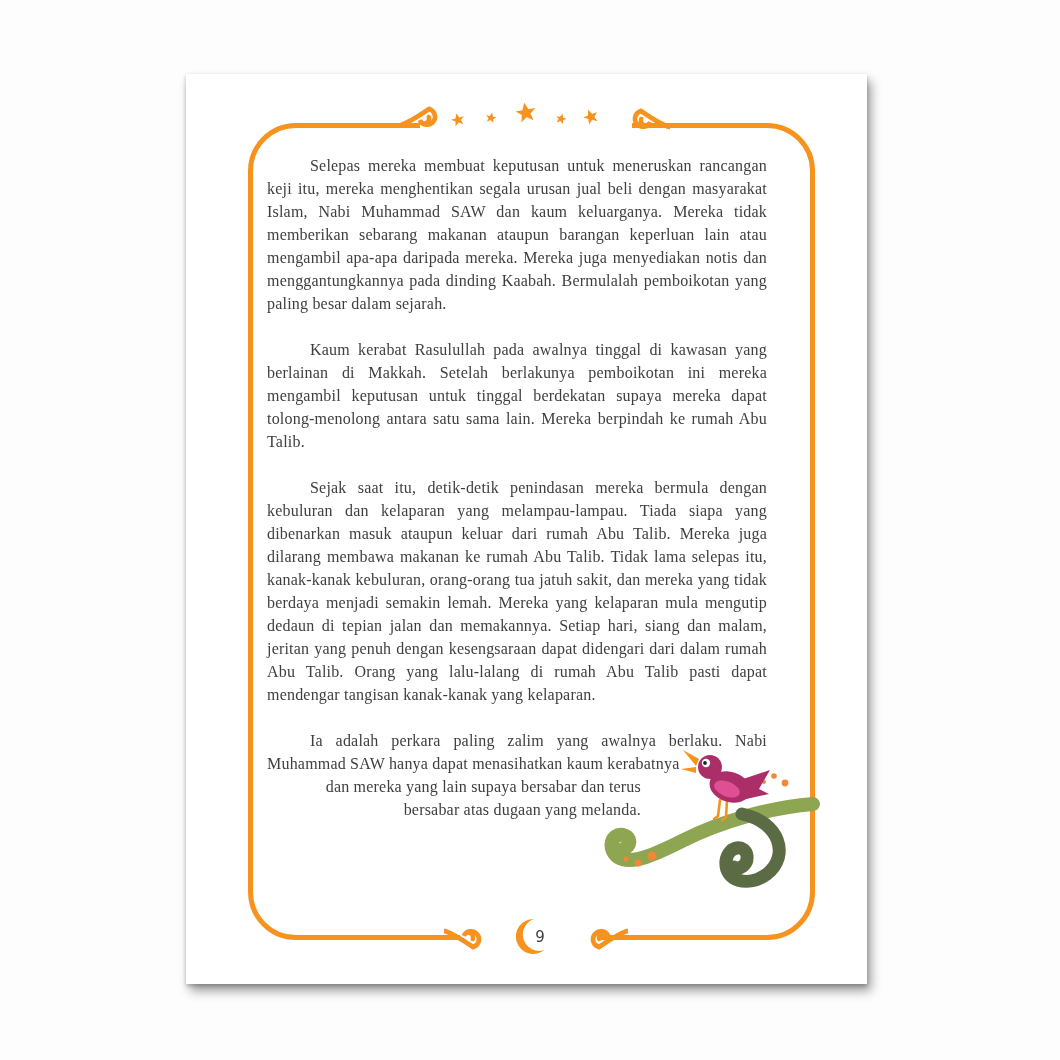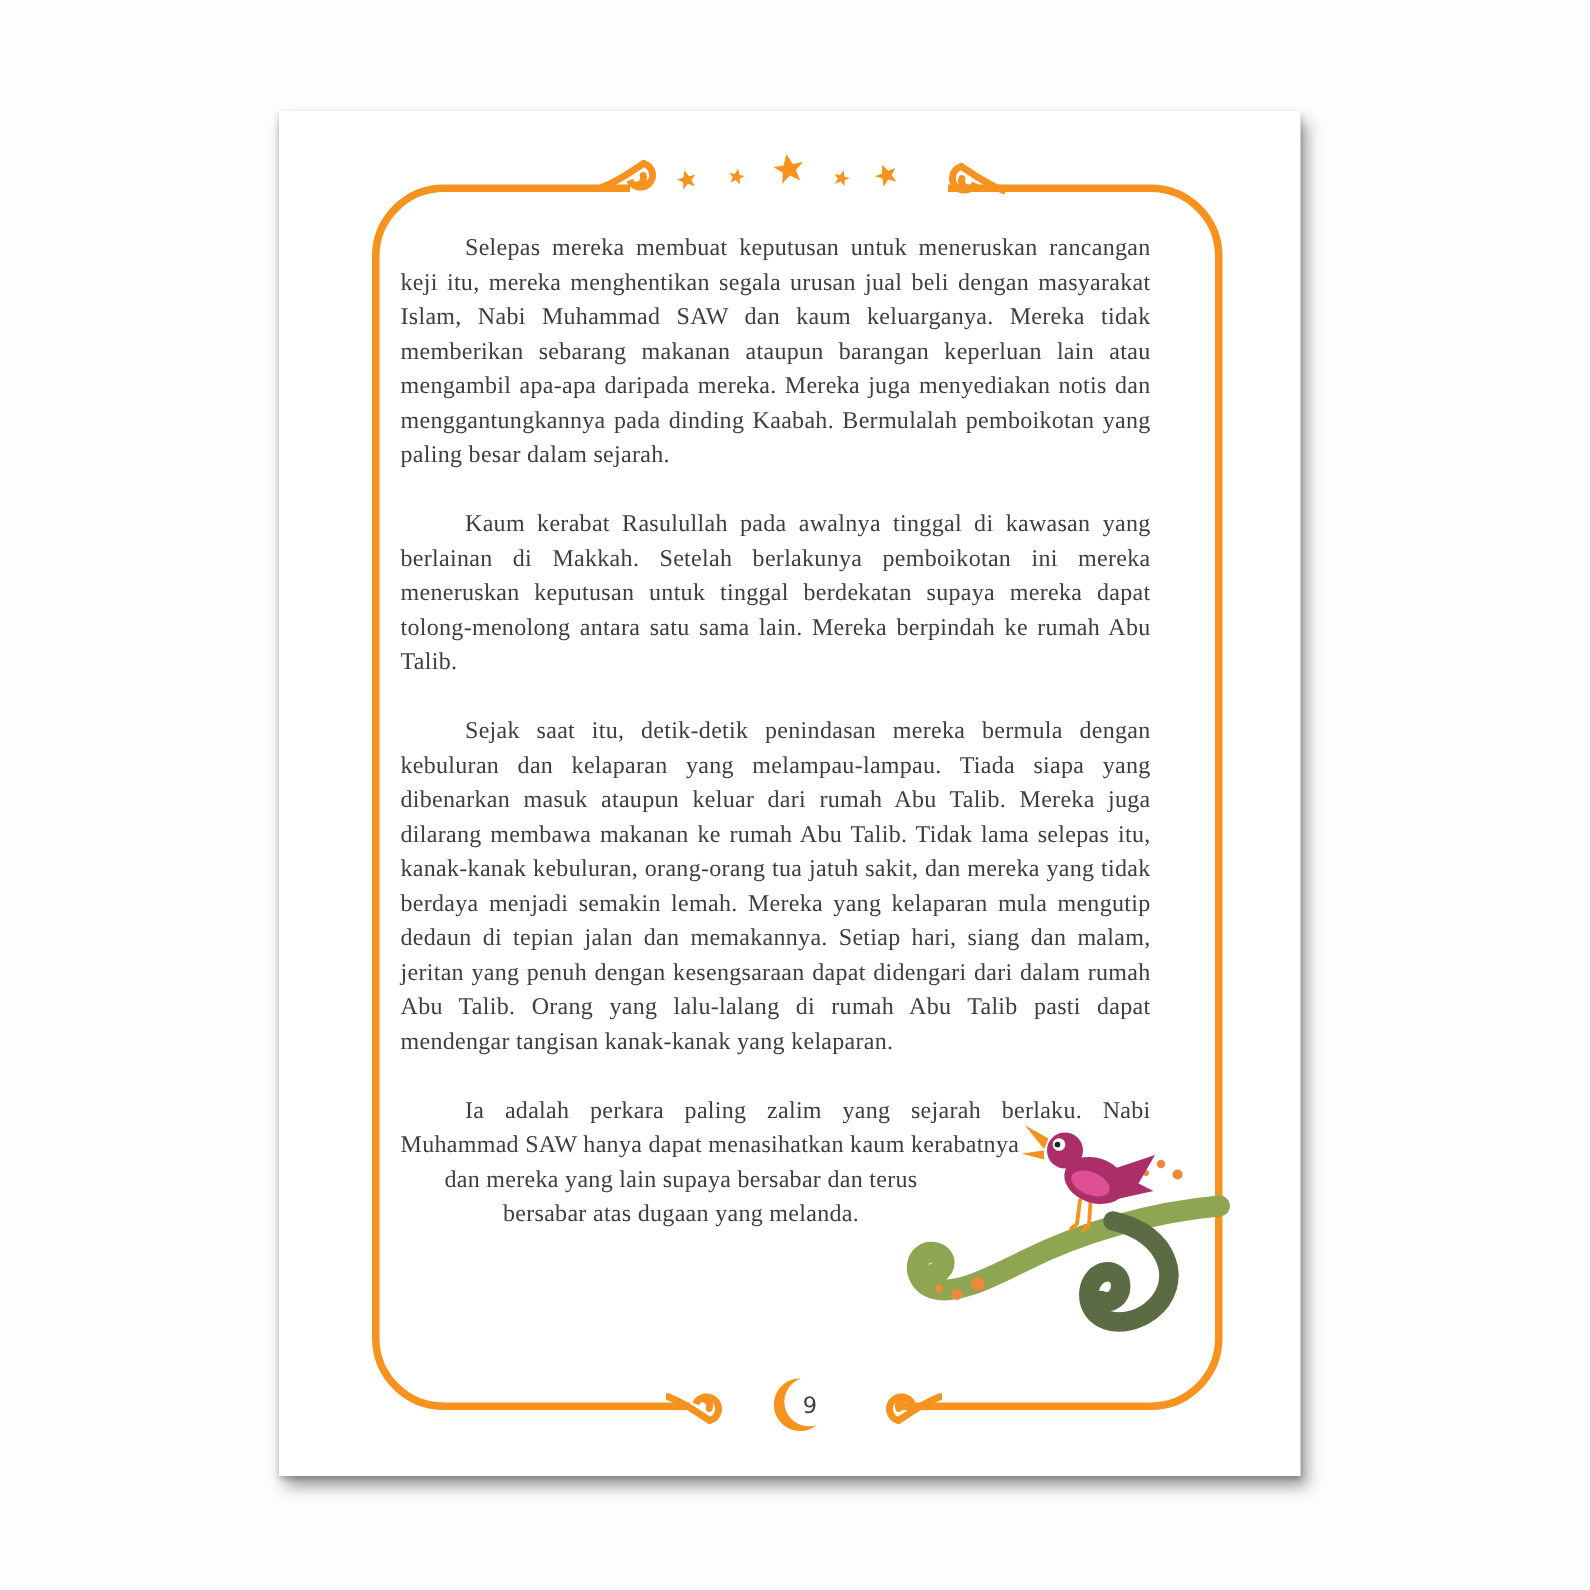--- a/index.html
+++ b/index.html
@@ -54,21 +54,21 @@
     color:var(--text);
     font-size:16px;line-height:23px;letter-spacing:.2px;
   }
   .para{
     text-align:justify;
     margin-bottom:23px;
     font-family:Liberation Serif, serif;
   }
   .para.indent{text-indent:43px;}
   .para.tight{margin-bottom:0;}
-  .para.narrow{width:374px;text-align:center;margin-bottom:0;}
+  .para.narrow{width:374px;text-align:right;margin-bottom:0;}
 
   .page-number{
     position:absolute;left:344px;top:854px;width:20px;
     color:var(--text);font-size:15px;text-align:center;
   }
 </style>
 </head>
 <body>
 
 <div class="stage">
@@ -132,20 +132,20 @@
       <polygon class="fill-body" points="148,38 178,28 167,47 177,52 150,58"></polygon>
 
       <ellipse class="fill-wing" cx="135" cy="47" rx="13.5" ry="7.5" transform="rotate(22 135 47)"></ellipse>
 
       <circle cx="114" cy="21" r="4.2" fill="#FFFFFF"></circle>
       <circle cx="113" cy="21" r="1.9" fill="#222222"></circle>
     </svg>
 
     <div class="text-block">
       <p class="para indent">Selepas mereka membuat keputusan untuk meneruskan rancangan keji itu, mereka menghentikan segala urusan jual beli dengan masyarakat Islam, Nabi Muhammad SAW dan kaum keluarganya. Mereka tidak memberikan sebarang makanan ataupun barangan keperluan lain atau mengambil apa-apa daripada mereka. Mereka juga menyediakan notis dan menggantungkannya pada dinding Kaabah. Bermulalah pemboikotan yang paling besar dalam sejarah.</p>
-      <p class="para indent">Kaum kerabat Rasulullah pada awalnya tinggal di kawasan yang berlainan di Makkah. Setelah berlakunya pemboikotan ini mereka meneruskan keputusan untuk tinggal berdekatan supaya mereka dapat tolong-menolong antara satu sama lain. Mereka berpindah ke rumah Abu Talib.</p>
+      <p class="para indent">Kaum kerabat Rasulullah pada awalnya tinggal di kawasan yang berlainan di Makkah. Setelah berlakunya pemboikotan ini mereka mengambil keputusan untuk tinggal berdekatan supaya mereka dapat tolong-menolong antara satu sama lain. Mereka berpindah ke rumah Abu Talib.</p>
       <p class="para indent">Sejak saat itu, detik-detik penindasan mereka bermula dengan kebuluran dan kelaparan yang melampau-lampau. Tiada siapa yang dibenarkan masuk ataupun keluar dari rumah Abu Talib. Mereka juga dilarang membawa makanan ke rumah Abu Talib. Tidak lama selepas itu, kanak-kanak kebuluran, orang-orang tua jatuh sakit, dan mereka yang tidak berdaya menjadi semakin lemah. Mereka yang kelaparan mula mengutip dedaun di tepian jalan dan memakannya. Setiap hari, siang dan malam, jeritan yang penuh dengan kesengsaraan dapat didengari dari dalam rumah Abu Talib. Orang yang lalu-lalang di rumah Abu Talib pasti dapat mendengar tangisan kanak-kanak yang kelaparan.</p>
-      <p class="para indent tight">Ia adalah perkara paling zalim yang sejarah berlaku. Nabi Muhammad SAW hanya dapat menasihatkan kaum kerabatnya</p>
+      <p class="para indent tight">Ia adalah perkara paling zalim yang awalnya berlaku. Nabi Muhammad SAW hanya dapat menasihatkan kaum kerabatnya</p>
       <p class="para narrow">dan mereka yang lain supaya bersabar dan terus bersabar atas dugaan yang melanda.</p>
     </div>
 
   </div>
 </div>
 
 </body></html>

